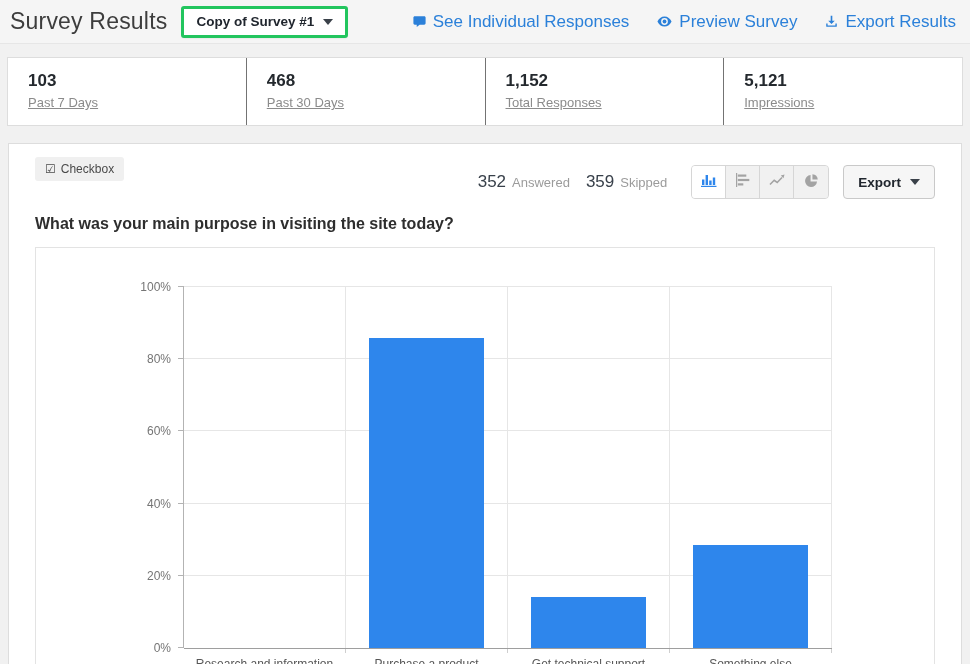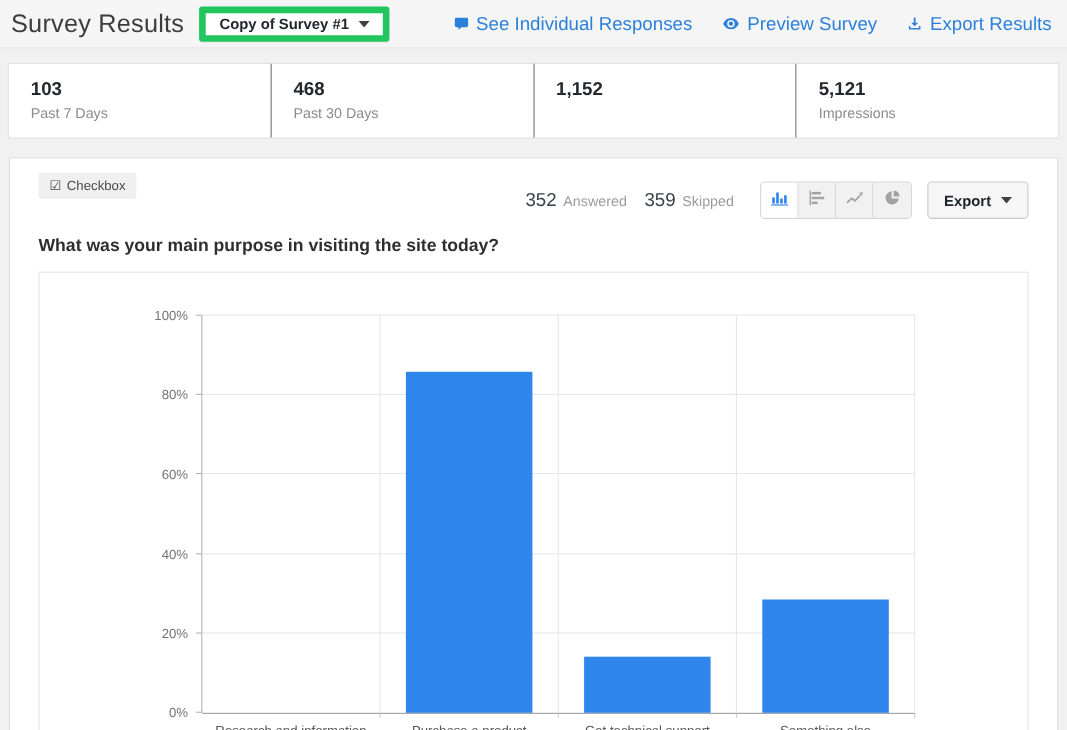--- a/index.html
+++ b/index.html
@@ -3,37 +3,37 @@
 <meta charset="utf-8">
 <style>
   * { margin:0; padding:0; box-sizing:border-box; }
   html,body { width:970px; height:664px; overflow:hidden; background:#f1f1f1;
               font-family:"Liberation Sans", sans-serif; }
 
   
   .topbar { height:44px; background:#f5f5f5; display:flex; align-items:center;
             padding:0 10px; border-bottom:1px solid #e6e6e6; }
   .page-title { font-size:23px; font-weight:300; color:#3d3d3d; letter-spacing:.2px; }
-  .survey-select { margin-left:14px; height:32px; background:#fff; border:6px solid #22c55e;
+  .survey-select { margin-left:14px; height:32px; background:#fff; border:3px solid #22c55e;
                    border-radius:3px; padding:0 12px; display:flex; align-items:center; gap:9px;
                    font-size:13.5px; font-weight:700; color:#20262e; cursor:pointer;
                    box-shadow:0 1px 1px rgba(0,0,0,.04); }
   .caret { width:0; height:0; border-left:5px solid transparent; border-right:5px solid transparent;
            border-top:6px solid #3a4149; display:inline-block; }
   .top-links { margin-left:auto; display:flex; align-items:center; gap:28px; padding-right:4px; }
   .top-link { display:flex; align-items:center; gap:7px; color:#2b80d9; font-size:17px;
               text-decoration:none; cursor:pointer; }
   .top-link svg { display:block; }
 
   
   .stats { margin:13px 7px 0; background:#fff; border:1px solid #ddd; display:flex; }
   .stat-cell { flex:1; padding:13px 20px 15px; border-right:1px solid #737373; }
   .stat-cell:last-child { border-right:none; }
   .stat-value { font-size:17px; font-weight:700; color:#24292e; margin-bottom:4px; }
-  .stat-label { font-size:13px; color:#8b8b8b; }
+  .stat-label { font-size:13px; color:#8b8b8b;text-decoration:underline; }
 
   
   .card { margin:17px 8px 0; background:#fff; border:1px solid #ddd; padding:13px 26px 30px;
           height:560px; }
   .card-head { display:flex; justify-content:space-between; align-items:flex-start; }
   .type-badge { background:#f0f0f0; border-radius:3px; padding:5px 10px; font-size:12px;
                 color:#4a4a4a; display:inline-flex; align-items:center; gap:5px; }
   .head-right { display:flex; align-items:center; margin-top:8px; }
   .ans-num { font-size:17px; color:#38404a; }
   .ans-word { font-size:13px; color:#9b9b9b; margin:0 16px 0 6px; }
@@ -115,20 +115,21 @@
   <div class="stat-cell">
     <div class="stat-value">103</div>
     <div class="stat-label">Past 7 Days</div>
   </div>
   <div class="stat-cell">
     <div class="stat-value">468</div>
     <div class="stat-label">Past 30 Days</div>
   </div>
   <div class="stat-cell">
     <div class="stat-value">1,152</div>
+    <div class="stat-label">Total Responses</div>
   </div>
   <div class="stat-cell">
     <div class="stat-value">5,121</div>
     <div class="stat-label">Impressions</div>
   </div>
 </div>
 
 <div class="card">
   <div class="card-head">
     <span class="type-badge">

